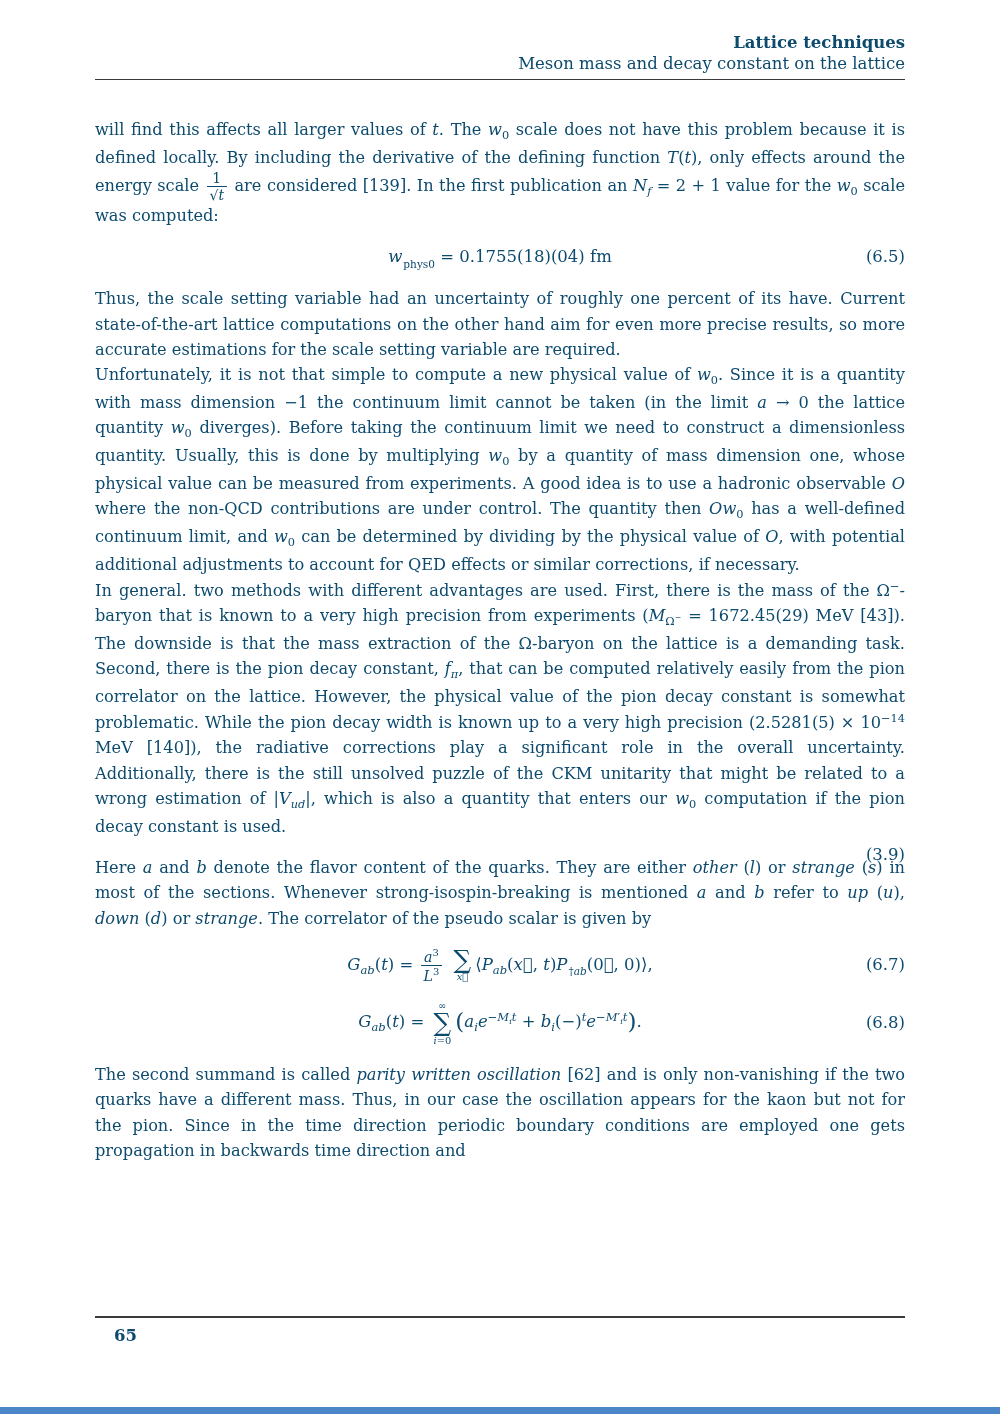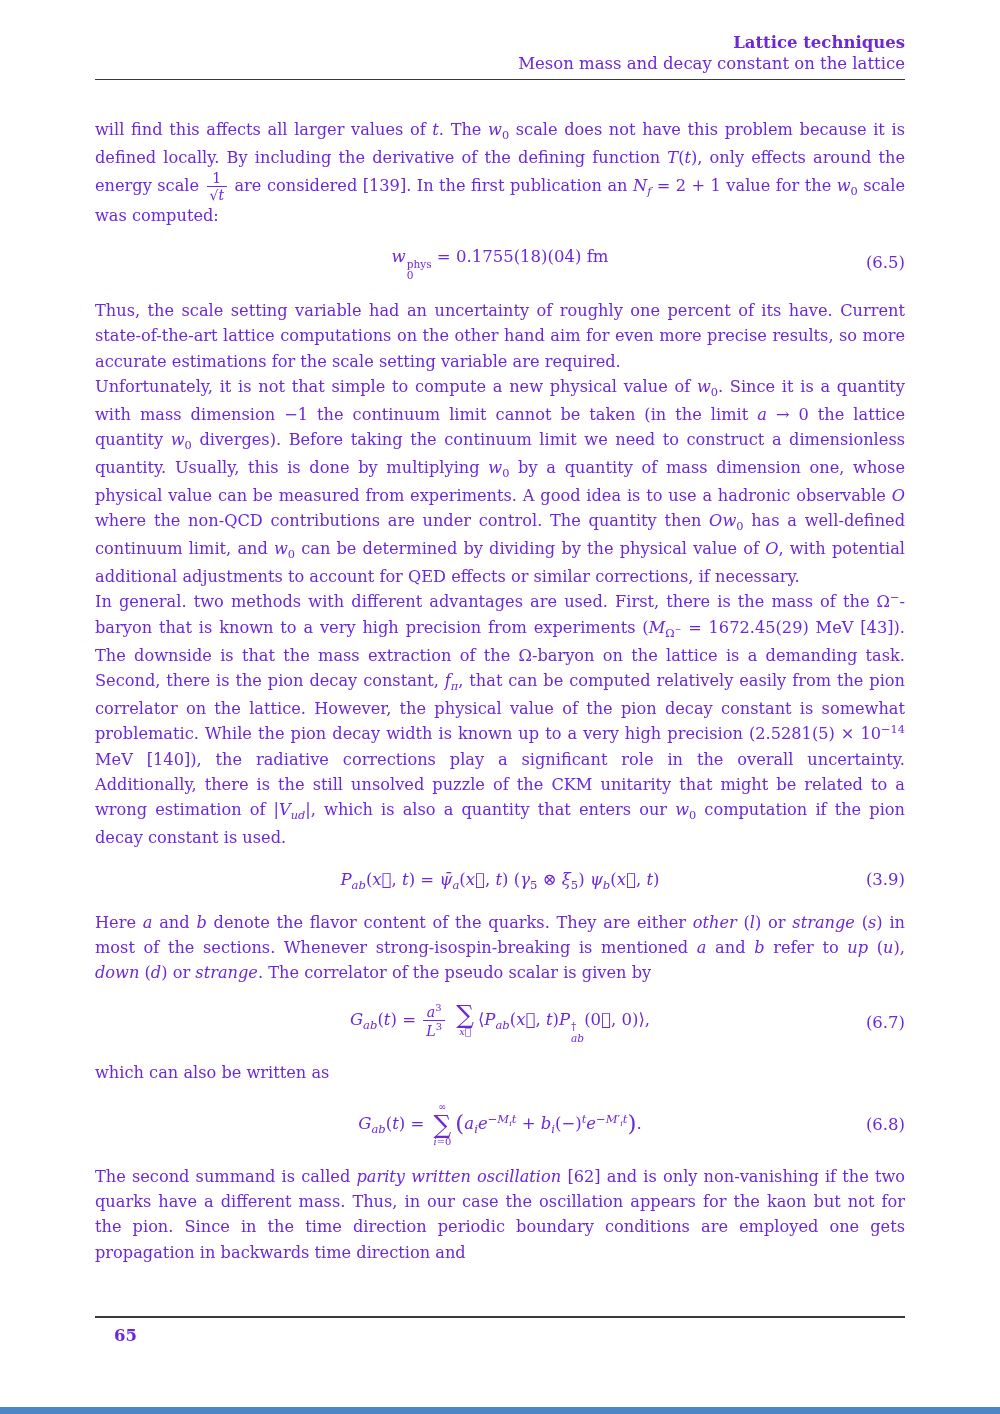--- a/index.html
+++ b/index.html
@@ -1,20 +1,20 @@
 <!DOCTYPE html>
 <html><head>
 <meta charset="utf-8">
 <style>
   * { box-sizing: border-box; }
   html, body { margin: 0; padding: 0; }
   body { width: 1000px; height: 1414px; background: #ffffff; }
   .page {
     position: relative; width: 1000px; height: 1414px;
-    font-family: "DejaVu Serif", serif; color: #6d28d9;
+    font-family: "DejaVu Serif", serif; color: #0c4a6e;
     overflow: hidden; background: #ffffff;
   }
   
   .header { position: absolute; top: 33px; left: 95px; width: 810px; text-align: right; }
   .header-title { font-size: 16.5px; font-weight: bold; line-height: 1.25; }
   .header-subtitle { font-size: 16.5px; line-height: 1.25; }
   .header-rule { margin-top: 5px; border-bottom: 1.6px solid #3a3a3a; }
   
   .content {
     position: absolute; top: 117px; left: 95px; width: 810px;
@@ -24,21 +24,21 @@
   .equation { position: relative; text-align: center; margin: 16px 0; font-size: 16.5px; }
   .eq-number { position: absolute; right: 0; top: 50%; transform: translateY(-50%); }
   .section-heading { margin: 30px 0 17px 0; font-size: 22.5px; font-weight: bold; text-align: left; }
   .section-number { display: inline-block; margin-right: 44px; }
   
   i { font-style: italic; }
   sub, sup { font-size: 70%; }
   .ifrac { display: inline-block; vertical-align: middle; text-align: center; font-size: 86%; line-height: 1.15; margin: 0 2px; }
   .ifrac .num { display: block; border-bottom: 1px solid currentColor; padding: 0 3px; }
   .ifrac .den { display: block; padding: 0 3px; }
-  .stack { display: inline-flex; flex-direction: column; align-items: flex-start; font-size: 64%; line-height: 1.1; vertical-align: -0.5em; margin-left: 1px; }
+  .stack { display: inline-flex; flex-direction: row; align-items: flex-start; font-size: 64%; line-height: 1.1; vertical-align: -0.5em; margin-left: 1px; }
   .sum { display: inline-flex; flex-direction: column; align-items: center; vertical-align: middle; line-height: 1; margin: 0 4px; }
   .sum .sigma { font-size: 150%; line-height: 0.95; }
   .sum .upper, .sum .lower { font-size: 60%; line-height: 1.15; }
   .bigp { font-size: 140%; vertical-align: -0.1em; }
   
   .footer-rule { position: absolute; left: 95px; width: 810px; top: 1316px; border-top: 2.4px solid #3a3a3a; }
   .footer-page { position: absolute; left: 114px; top: 1326px; font-size: 16.5px; font-weight: bold; }
   .bottom-bar { position: absolute; left: 0; right: 0; bottom: 0; height: 7px; }
 </style>
 </head>
@@ -66,38 +66,36 @@
 
     <p class="para">Thus, the scale setting variable had an uncertainty of roughly one percent of its have. Current state-of-the-art lattice computations on the other hand aim for even more precise results, so more accurate estimations for the scale setting variable are required.</p>
 
     <p class="para">Unfortunately, it is not that simple to compute a new physical value of <i>w</i><sub>0</sub>. Since it is a quantity with mass dimension −1 the continuum limit cannot be taken (in the limit <i>a</i> → 0 the lattice quantity <i>w</i><sub>0</sub> diverges). Before taking the continuum limit we need to construct a dimensionless quantity. Usually, this is done by multiplying <i>w</i><sub>0</sub> by a quantity of mass dimension one, whose physical value can be measured from experiments. A good idea is to use a hadronic observable <i>O</i> where the non-QCD contributions are under control. The quantity then <i>Ow</i><sub>0</sub> has a well-defined continuum limit, and <i>w</i><sub>0</sub> can be determined by dividing by the physical value of <i>O</i>, with potential additional adjustments to account for QED effects or similar corrections, if necessary.</p>
 
     <p class="para">In general. two methods with different advantages are used. First, there is the mass of the Ω<sup>−</sup>-baryon that is known to a very high precision from experiments (<i>M</i><sub>Ω<sup>−</sup></sub> = 1672.45(29) MeV [43]). The downside is that the mass extraction of the Ω-baryon on the lattice is a demanding task. Second, there is the pion decay constant, <i>f<sub>π</sub></i>, that can be computed relatively easily from the pion correlator on the lattice. However, the physical value of the pion decay constant is somewhat problematic. While the pion decay width is known up to a very high precision (2.5281(5) × 10<sup>−14</sup> MeV [140]), the radiative corrections play a significant role in the overall uncertainty. Additionally, there is the still unsolved puzzle of the CKM unitarity that might be related to a wrong estimation of |<i>V<sub>ud</sub></i>|, which is also a quantity that enters our <i>w</i><sub>0</sub> computation if the pion decay constant is used.</p>
 
 
 
     <div class="equation">
-      <span class="eq-body"><i>P<sub>ab</sub></i>(<i>x⃗</i>, <i>t</i>) = <i>ψ̄<sub>a</sub></i>(<i>x⃗</i>, <i>t</i>) (<i>γ</i><sub>5</sub> ⊗ <i>ξ</i><sub>5</sub>) <i>ψ<sub>b</sub></i>(<i>x⃗</i>, <i>t</i>)</span>
       <span class="eq-number">(3.9)</span>
     </div>
 
     <p class="para">Here <i>a</i> and <i>b</i> denote the flavor content of the quarks. They are either <i>other</i> (<i>l</i>) or <i>strange</i> (<i>s</i>) in most of the sections. Whenever strong-isospin-breaking is mentioned <i>a</i> and <i>b</i> refer to <i>up</i> (<i>u</i>), <i>down</i> (<i>d</i>) or <i>strange</i>. The correlator of the pseudo scalar is given by</p>
 
     <div class="equation">
       <span class="eq-body"><i>G<sub>ab</sub></i>(<i>t</i>) = <span class="ifrac"><span class="num"><i>a</i><sup>3</sup></span><span class="den"><i>L</i><sup>3</sup></span></span> <span class="sum">
             <span class="sigma">∑</span>
             <span class="lower"><i>x⃗</i></span>
           </span>⟨<i>P<sub>ab</sub></i>(<i>x⃗</i>, <i>t</i>)<i>P</i><span class="stack">
             <span class="stk-top">†</span>
             <span class="stk-bot"><i>ab</i></span>
           </span>(0⃗, 0)⟩,</span>
       <span class="eq-number">(6.7)</span>
     </div>
 
-    <p class="para">which can also be written as</p>
 
     <div class="equation">
       <span class="eq-body"><i>G<sub>ab</sub></i>(<i>t</i>) = <span class="sum">
             <span class="upper">∞</span>
             <span class="sigma">∑</span>
             <span class="lower"><i>i</i>=0</span>
           </span><span class="bigp">(</span><i>a<sub>i</sub></i><i>e</i><sup>−<i>M<sub>i</sub>t</i></sup> + <i>b<sub>i</sub></i>(−)<sup><i>t</i></sup><i>e</i><sup>−<i>M</i>′<sub><i>i</i></sub><i>t</i></sup><span class="bigp">)</span>.</span>
       <span class="eq-number">(6.8)</span>
     </div>
 

